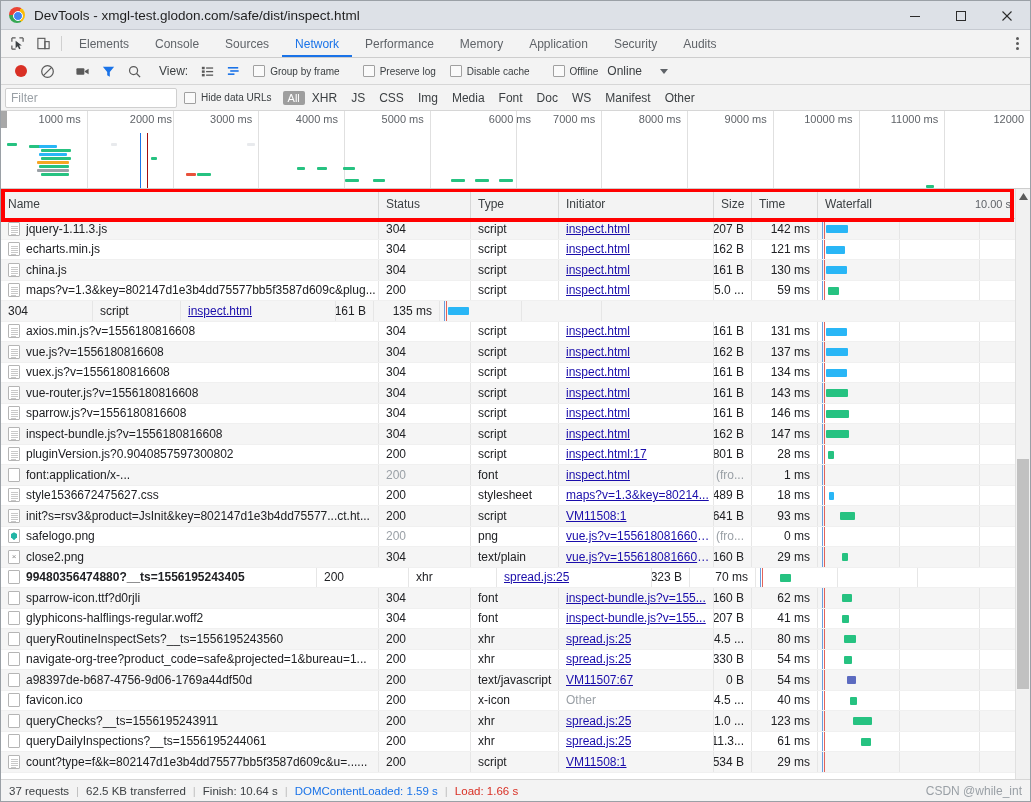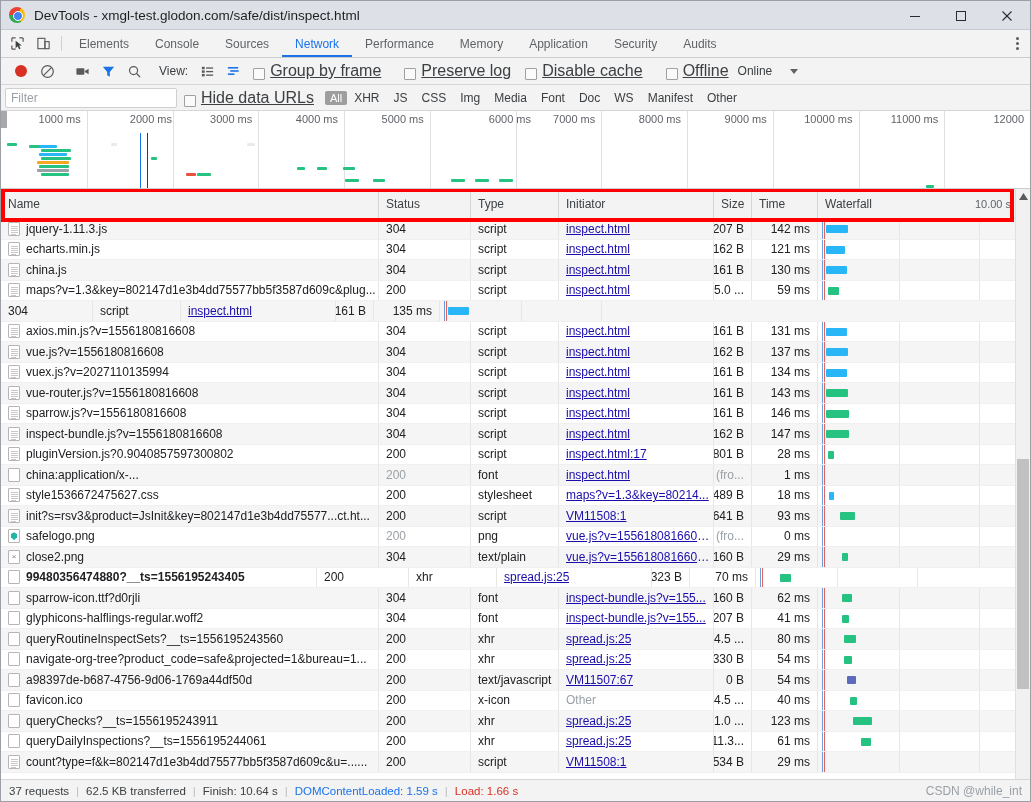--- a/index.html
+++ b/index.html
@@ -75,21 +75,21 @@
   .nettoolbar {
     height: 27px; min-height:27px;
     background:#f3f3f3; border-bottom:1px solid #d6d6d6;
     display:flex; align-items:center; padding-left:7px; gap:0;
     font-size:12px; color:#3c4043;
   }
   .rec-dot { width:12px; height:12px; border-radius:50%; background:#d93025; }
   .tbtn { width:26px; height:26px; display:flex; align-items:center; justify-content:center; color:#5a5a5a; }
   .lbl { color:#3c4043; font-size:12px; margin: 0 6px 0 3px; }
   .cbx { width:12px; height:12px; border:1px solid #a0a0a0; background:#fafafa; border-radius:1px; display:inline-block; flex:0 0 auto;}
-  .cbwrap { display:flex; align-items:flex-end; gap:5px; padding: 0 7px; font-size:16px; color:#3c4043; white-space:nowrap;text-decoration:underline;}
+  .cbwrap { display:flex; align-items:center; gap:5px; padding: 0 7px; font-size:10px; color:#3c4043; white-space:nowrap;}
   .online-sel { display:flex; align-items:center; gap:18px; font-size:12px; color:#3c4043; padding-left:2px;}
   .caret { width:0;height:0;border-left:4px solid transparent;border-right:4px solid transparent;border-top:5px solid #5f6368; }
 
   
   .filterbar {
     height: 26px; min-height:26px; background:#f3f3f3;
     border-bottom:1px solid #d6d6d6;
     display:flex; align-items:center;
     font-size:12px; color:#3c4043;
   }
@@ -609,21 +609,21 @@
             <div class="wf-gridline" style="left: 161px;"></div>
             <div class="wfbar" style="left: 8px; width: 21.6px; background: rgb(41, 182, 246);"></div>
             <div class="wf-dmline" style="left: 4px;"></div>
             <div class="wf-loadline" style="left: 6px;"></div>
           </div>
           <div style="width: 15px; height: 100%;"></div>
         </div>
         <div class="row">
           <div class="cell c-name" style="width: 378px;">
             <span class="ficon doc"></span>
-            <span style="overflow: hidden; text-overflow: ellipsis; white-space: nowrap;">vuex.js?v=2027110135994</span>
+            <span style="overflow: hidden; text-overflow: ellipsis; white-space: nowrap;">vuex.js?v=1556180816608</span>
           </div>
           <div class="cell c-status" style="width: 92px;">304</div>
           <div class="cell c-type" style="width: 88px;">script</div>
           <div class="cell c-init" style="width: 155px;">
             <span class="link" style="overflow: hidden; text-overflow: ellipsis; white-space: nowrap;">inspect.html</span>
           </div>
           <div class="cell c-size" style="width: 38px;">161 B</div>
           <div class="cell c-time" style="width: 66px;">134 ms</div>
           <div class="c-wf">
             <div class="wf-gridline" style="left: 1px; background: transparent;"></div>
@@ -719,21 +719,21 @@
             <div class="wf-gridline" style="left: 161px;"></div>
             <div class="wfbar" style="left: 9.6px; width: 6.4px; background: rgb(38, 194, 129);"></div>
             <div class="wf-dmline" style="left: 4px;"></div>
             <div class="wf-loadline" style="left: 6px;"></div>
           </div>
           <div style="width: 15px; height: 100%;"></div>
         </div>
         <div class="row">
           <div class="cell c-name" style="width: 378px;">
             <span class="ficon plain"></span>
-            <span style="overflow: hidden; text-overflow: ellipsis; white-space: nowrap;">china:application/x-...</span>
+            <span style="overflow: hidden; text-overflow: ellipsis; white-space: nowrap;">font:application/x-...</span>
           </div>
           <div class="cell c-status dim" style="width: 92px;">200</div>
           <div class="cell c-type" style="width: 88px;">font</div>
           <div class="cell c-init" style="width: 155px;">
             <span class="link" style="overflow: hidden; text-overflow: ellipsis; white-space: nowrap;">inspect.html</span>
           </div>
           <div class="cell c-size dim" style="width: 38px;">(fro...</div>
           <div class="cell c-time" style="width: 66px;">1 ms</div>
           <div class="c-wf">
             <div class="wf-gridline" style="left: 1px; background: transparent;"></div>

